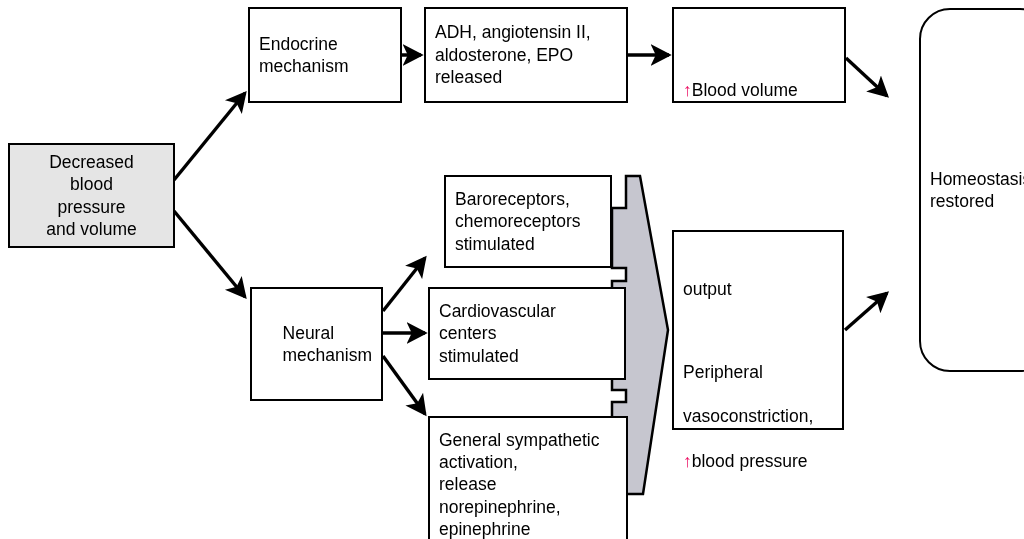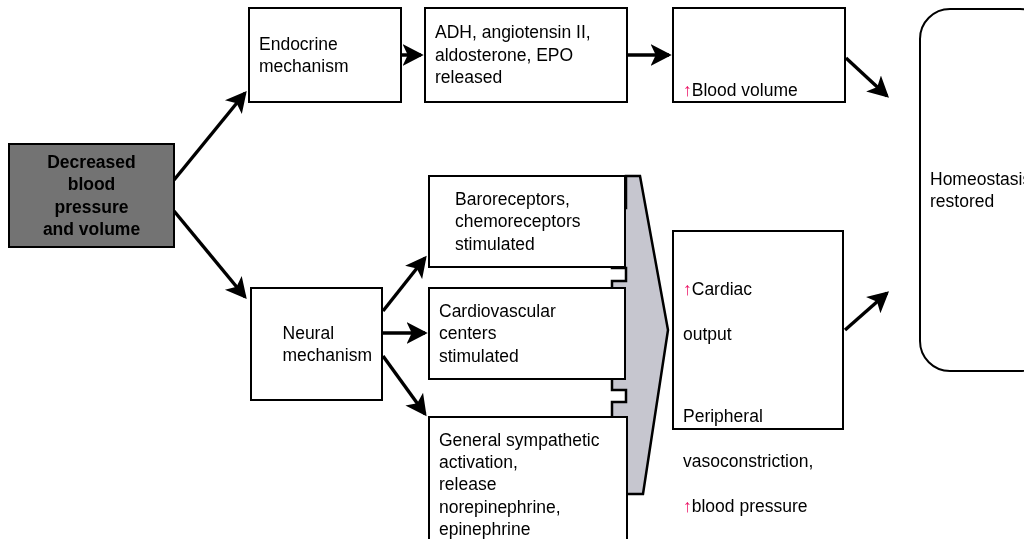--- a/index.html
+++ b/index.html
@@ -33,22 +33,21 @@
     line-height: 1.28;
     color: #000000;
     white-space: pre-line;
     text-align: left;
   }
   .node.centered .label {
     width: 100%;
     text-align: center;
   }
   .node.green {
-    background: #737373;
-    font-weight: bold;
+    background: #e5e5e5;
   }
   .arrow-glyph {
     color: #ec1164;
     font-weight: bold;
   }
   svg.overlay {
     position: absolute;
     left: 0;
     top: 0;
     width: 1024px;
@@ -121,21 +120,21 @@
 
   <div class="node" style="left:672px; top:7px; width:174px; height:96px; align-items:flex-end;">
     <div class="label" style="padding-top:16px;"><span class="arrow-glyph">↑</span><span>Blood volume</span></div>
   </div>
 
   <div class="node" style="left:250px; top:287px; width:133px; height:114px;justify-content:flex-end;">
     <div class="label">Neural
 mechanism</div>
   </div>
 
-  <div class="node" style="left:428px; top:175px; width:198px; height:93px;padding-left:16px;">
+  <div class="node" style="left:444px; top:175px; width:168px; height:93px;">
     <div class="label">Baroreceptors,
 chemoreceptors
 stimulated</div>
   </div>
 
   <div class="node" style="left:428px; top:287px; width:198px; height:93px;">
     <div class="label">Cardiovascular
 centers
 stimulated</div>
   </div>
@@ -143,21 +142,20 @@
   <div class="node" style="left:428px; top:416px; width:200px; height:137px;">
     <div class="label">General sympathetic
 activation,
 release
 norepinephrine,
 epinephrine</div>
   </div>
 
   <div class="node" style="left:672px; top:230px; width:172px; height:200px; align-items:flex-start;">
     <div class="label" style="padding-top:24px;">
-      <div><span class="arrow-glyph">↑</span><span>Cardiac</span></div>
       <div><span>output</span></div>
       <div style="height:15px;"></div>
       <div><span>Peripheral</span></div>
       <div><span>vasoconstriction,</span></div>
       <div><span class="arrow-glyph">↑</span><span>blood pressure</span></div>
       
     </div>
   </div>
 
   <div class="node" style="left:919px; top:8px; width:132px; height:364px;border-radius:31px;">

